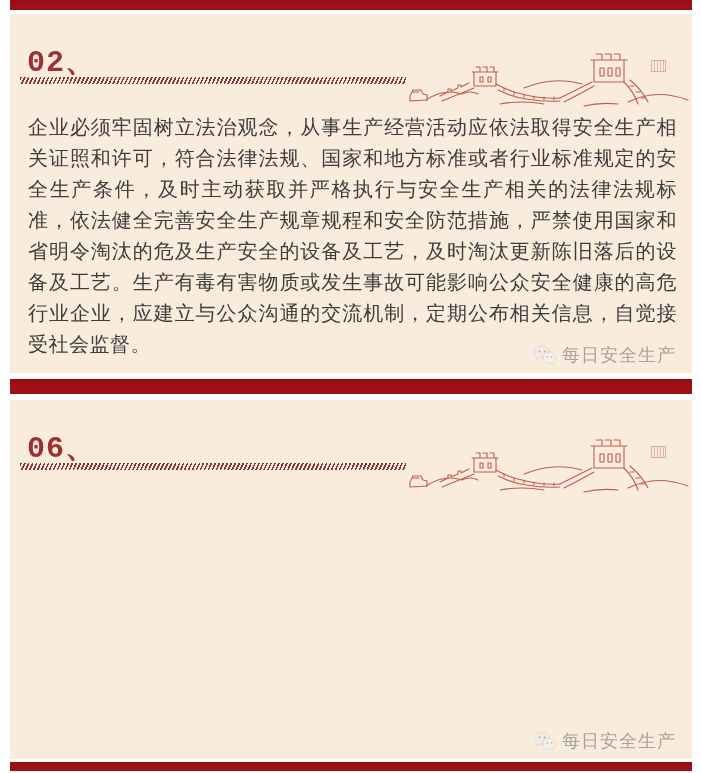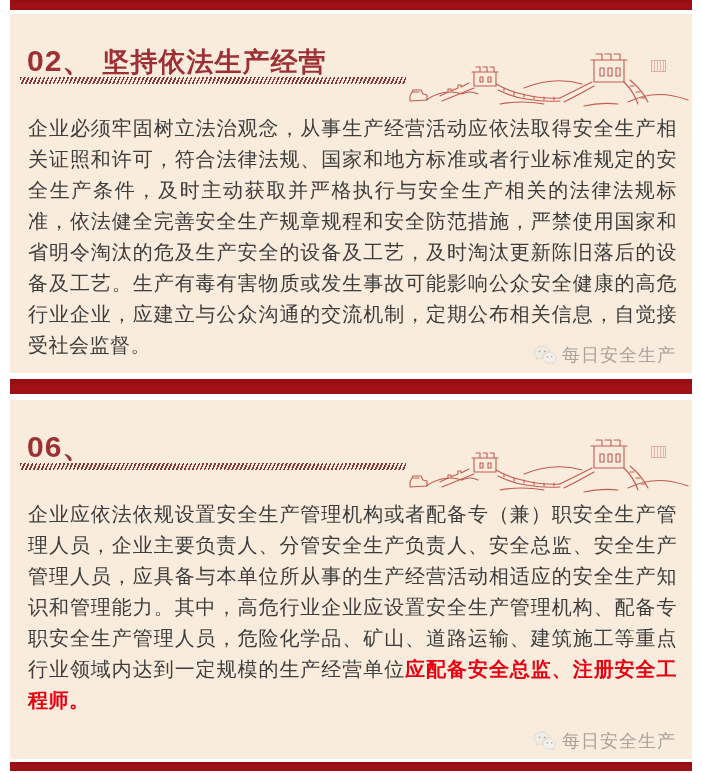--- a/index.html
+++ b/index.html
@@ -3,21 +3,21 @@
 <meta charset="utf-8">
 <style>
   * { box-sizing: border-box; margin: 0; padding: 0; }
   html, body { background: #ffffff; }
   body {
     width: 702px; height: 773px;
     font-family: "Liberation Sans", sans-serif;
     position: relative;
     overflow: hidden;
   }
-  .page { position: absolute; inset: 0; width: 702px; height: 773px; background: #ffffff; }
+  .page { position: absolute; inset: 0; width: 702px; height: 773px; background: #ffffff; font-family: Liberation Mono, monospace; }
 
   .accent-bar {
     position: absolute; left: 10px; right: 10px;
     background: linear-gradient(180deg, #930d13 0%, #a31118 55%, #9a0f15 100%);
   }
   .bar-top { top: 0; height: 10px; }
   .bar-mid { top: 379px; height: 15px; }
   .bar-bottom { top: 762px; height: 9px; }
 
   .card {
@@ -69,21 +69,20 @@
 </head>
 <body>
 
 <div class="page">
 
   <div class="accent-bar bar-top"></div>
 
   <section class="card card-1">
     <h2 class="section-title">
       <span class="title-num">02、</span>
-      <span class="title-text">坚持依法生产经营</span>
     </h2>
     <div class="hatch-rule"></div>
 
     <div class="wall-art">
       <svg viewBox="0 0 286 74" width="286" height="74">
         <g fill="none" stroke="#c25b52" stroke-width="1.1" stroke-linecap="round" stroke-linejoin="round">
           <path d="M6 52 l3 -6 h8 l2 4 l4 1 v5 l-17 1 z M9 48 h6"></path>
           <path d="M22 56 Q40 44 58 50 Q66 46 74 50"></path>
           <path d="M36 52 l8 -4 v-3 h3 v2 l7 -3 v-3 h3 v2 l8 -4"></path>
           <path d="M38 57 L70 44"></path>
@@ -148,21 +147,20 @@
           <path d="M196 24 h4 v8 h-4 z M204 24 h4 v8 h-4 z M212 24 h4 v8 h-4 z"></path>
           <path d="M220 38 q10 10 14 22 M226 36 q12 10 18 22"></path>
           <path d="M226 42 h4 M232 48 h4 M237 54 h4"></path>
           <path d="M224 58 Q252 44 284 56"></path>
           <path d="M96 60 q22 -4 44 0 M180 62 q16 -4 34 -2"></path>
         </g>
       </svg>
       <span class="seal"></span>
     </div>
 
-    <p class="section-body"><span>企业应依法依规设置安全生产管理机构或者配备专（兼）职安全生产管理人员，企业主要负责人、分管安全生产负责人、安全总监、安全生产管理人员，应具备与本单位所从事的生产经营活动相适应的安全生产知识和管理能力。其中，高危行业企业应设置安全生产管理机构、配备专职安全生产管理人员，危险化学品、矿山、道路运输、建筑施工等重点行业领域内达到一定规模的生产经营单位</span><span class="highlight">应配备安全总监、注册安全工程师。</span></p>
 
     <div class="watermark">
       <span class="wm-icon">
         <svg viewBox="0 0 26 22" width="24" height="20">
           <path d="M10 1C5 1 1 4.1 1 8c0 2.2 1.3 4.1 3.3 5.4L3.5 16l3-1.6c.9.3 1.9.4 2.9.4h.6C9.6 9.9 13.3 7 17.8 7h.6C17.5 3.6 14.1 1 10 1z" fill="#efece7" stroke="#cfcac2" stroke-width=".6"></path>
           <circle cx="7" cy="7" r="1" fill="#aaa49b"></circle>
             <circle cx="12.6" cy="7" r="1" fill="#aaa49b"></circle>
           <path d="M18 8.2c-4 0-7.2 2.6-7.2 5.9 0 3.2 3.2 5.9 7.2 5.9.8 0 1.6-.1 2.3-.3l2.6 1.3-.8-2.3c1.6-1.1 2.6-2.7 2.6-4.6 0-3.3-3.2-5.9-6.7-5.9z" fill="#f4f1ec" stroke="#cfcac2" stroke-width=".6"></path>
           <circle cx="15.6" cy="13" r=".9" fill="#aaa49b"></circle>
             <circle cx="20.4" cy="13" r=".9" fill="#aaa49b"></circle>

